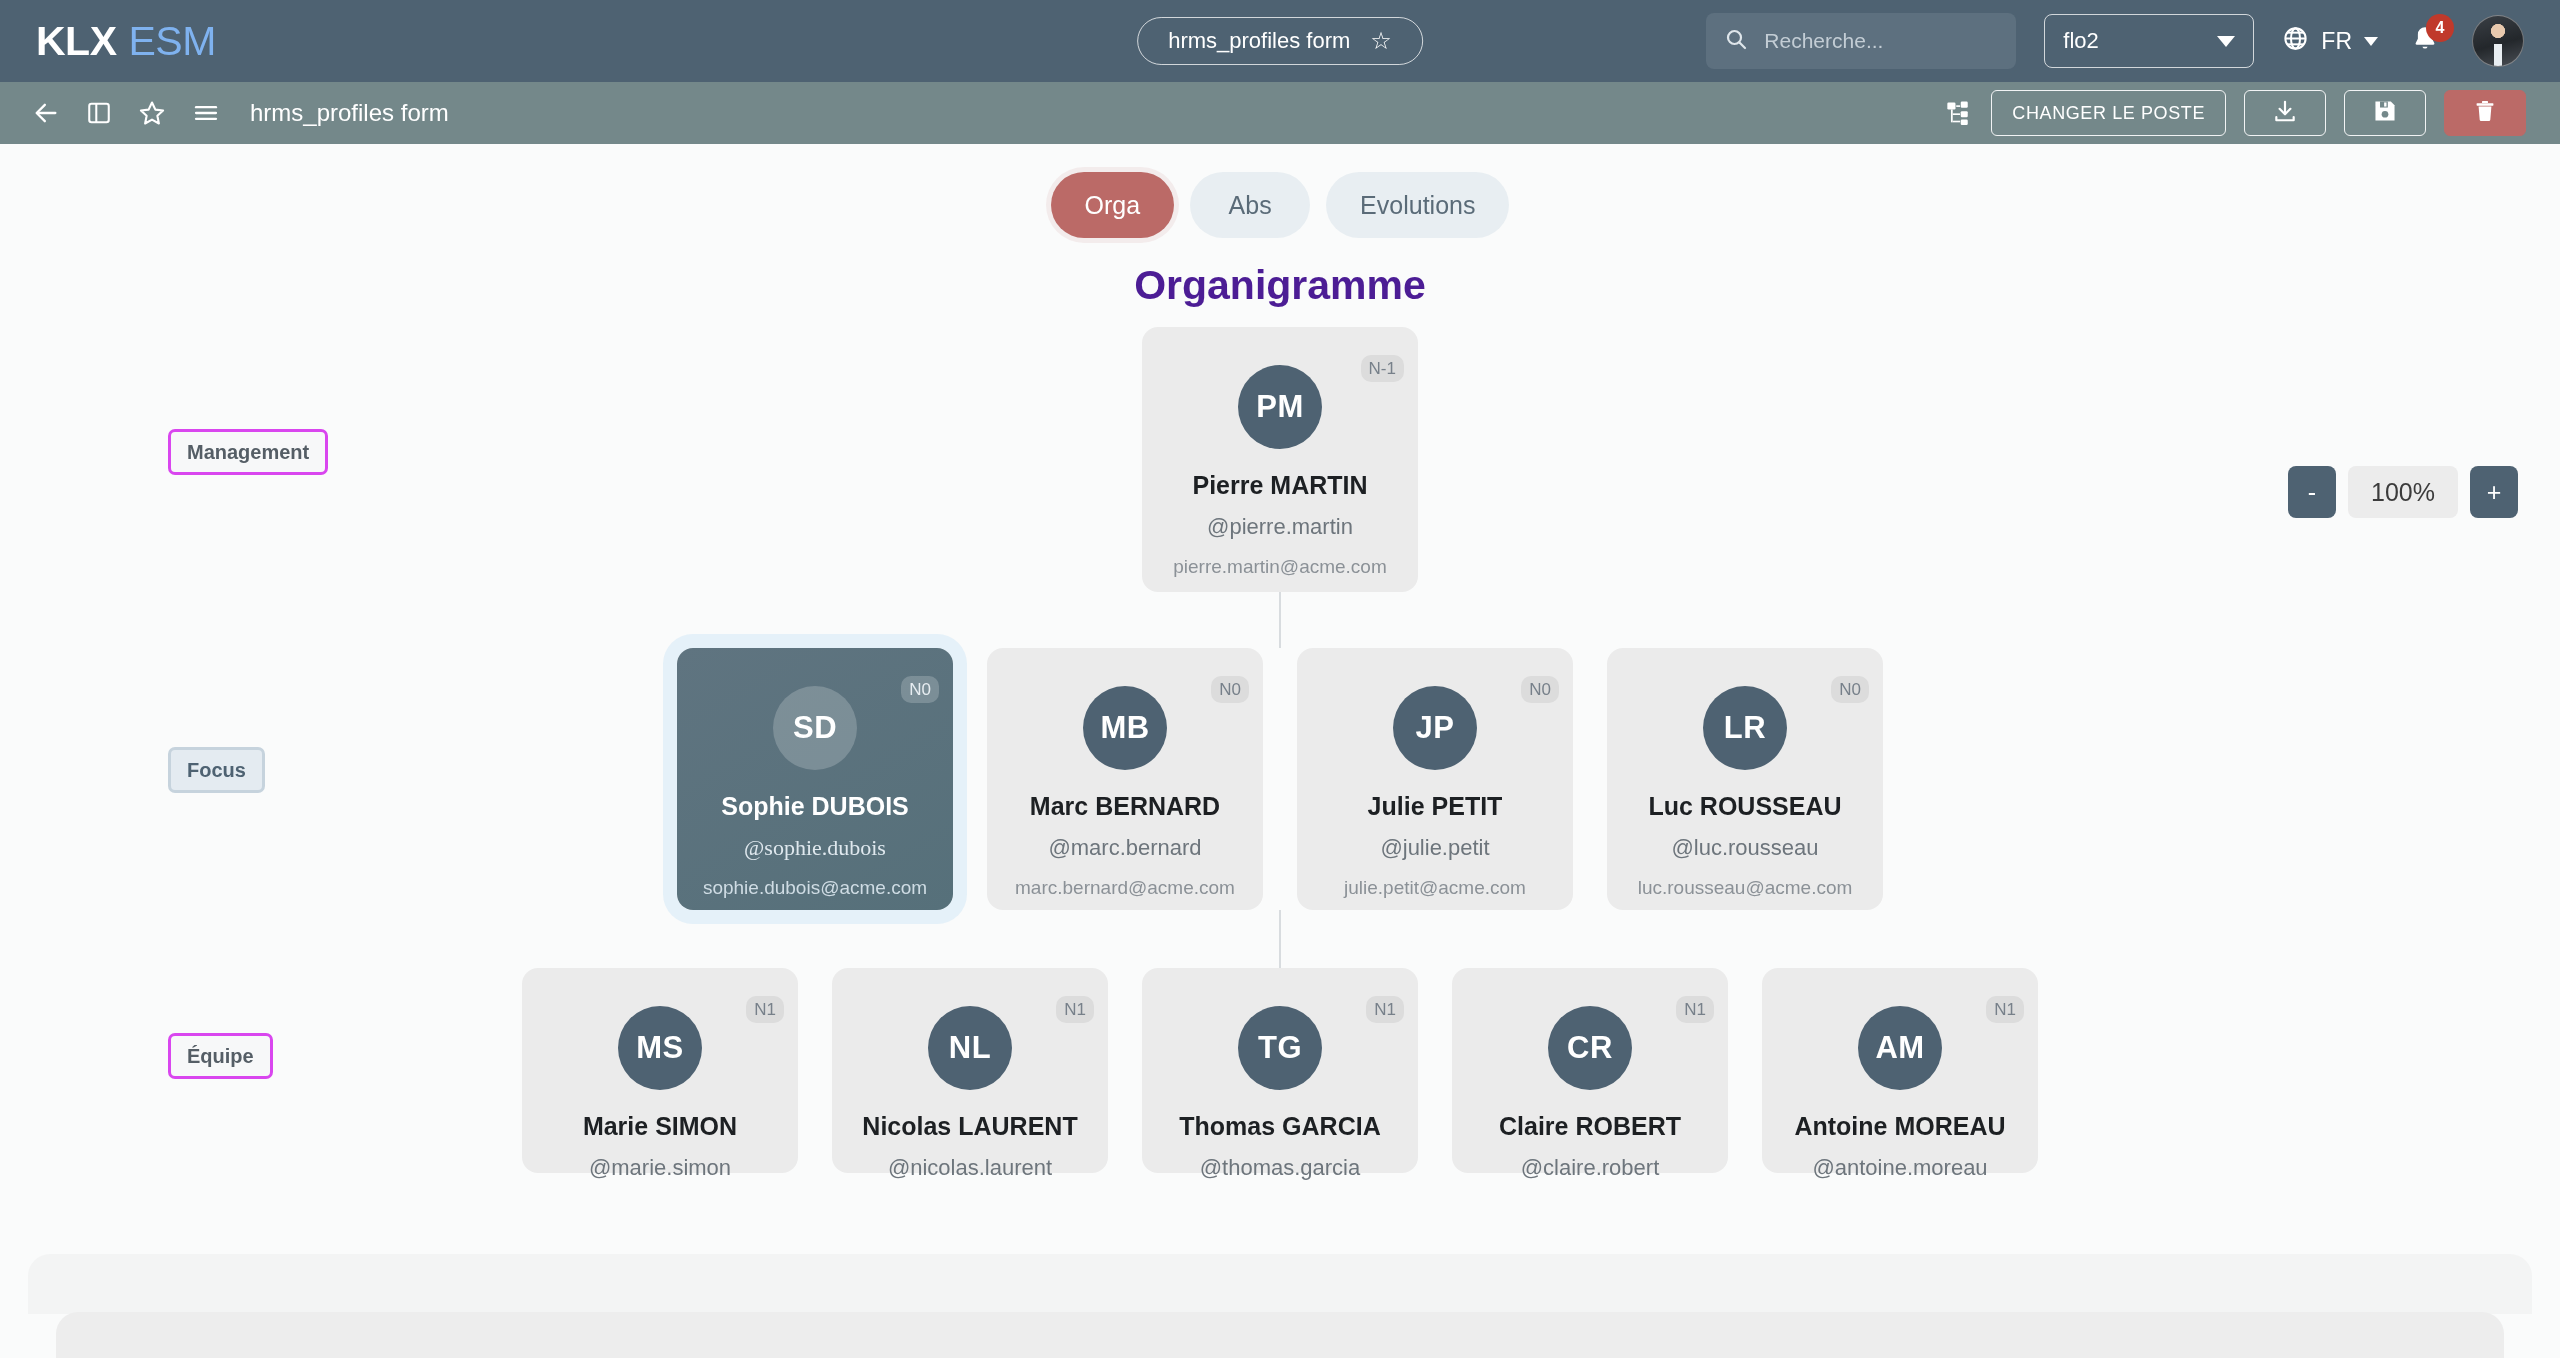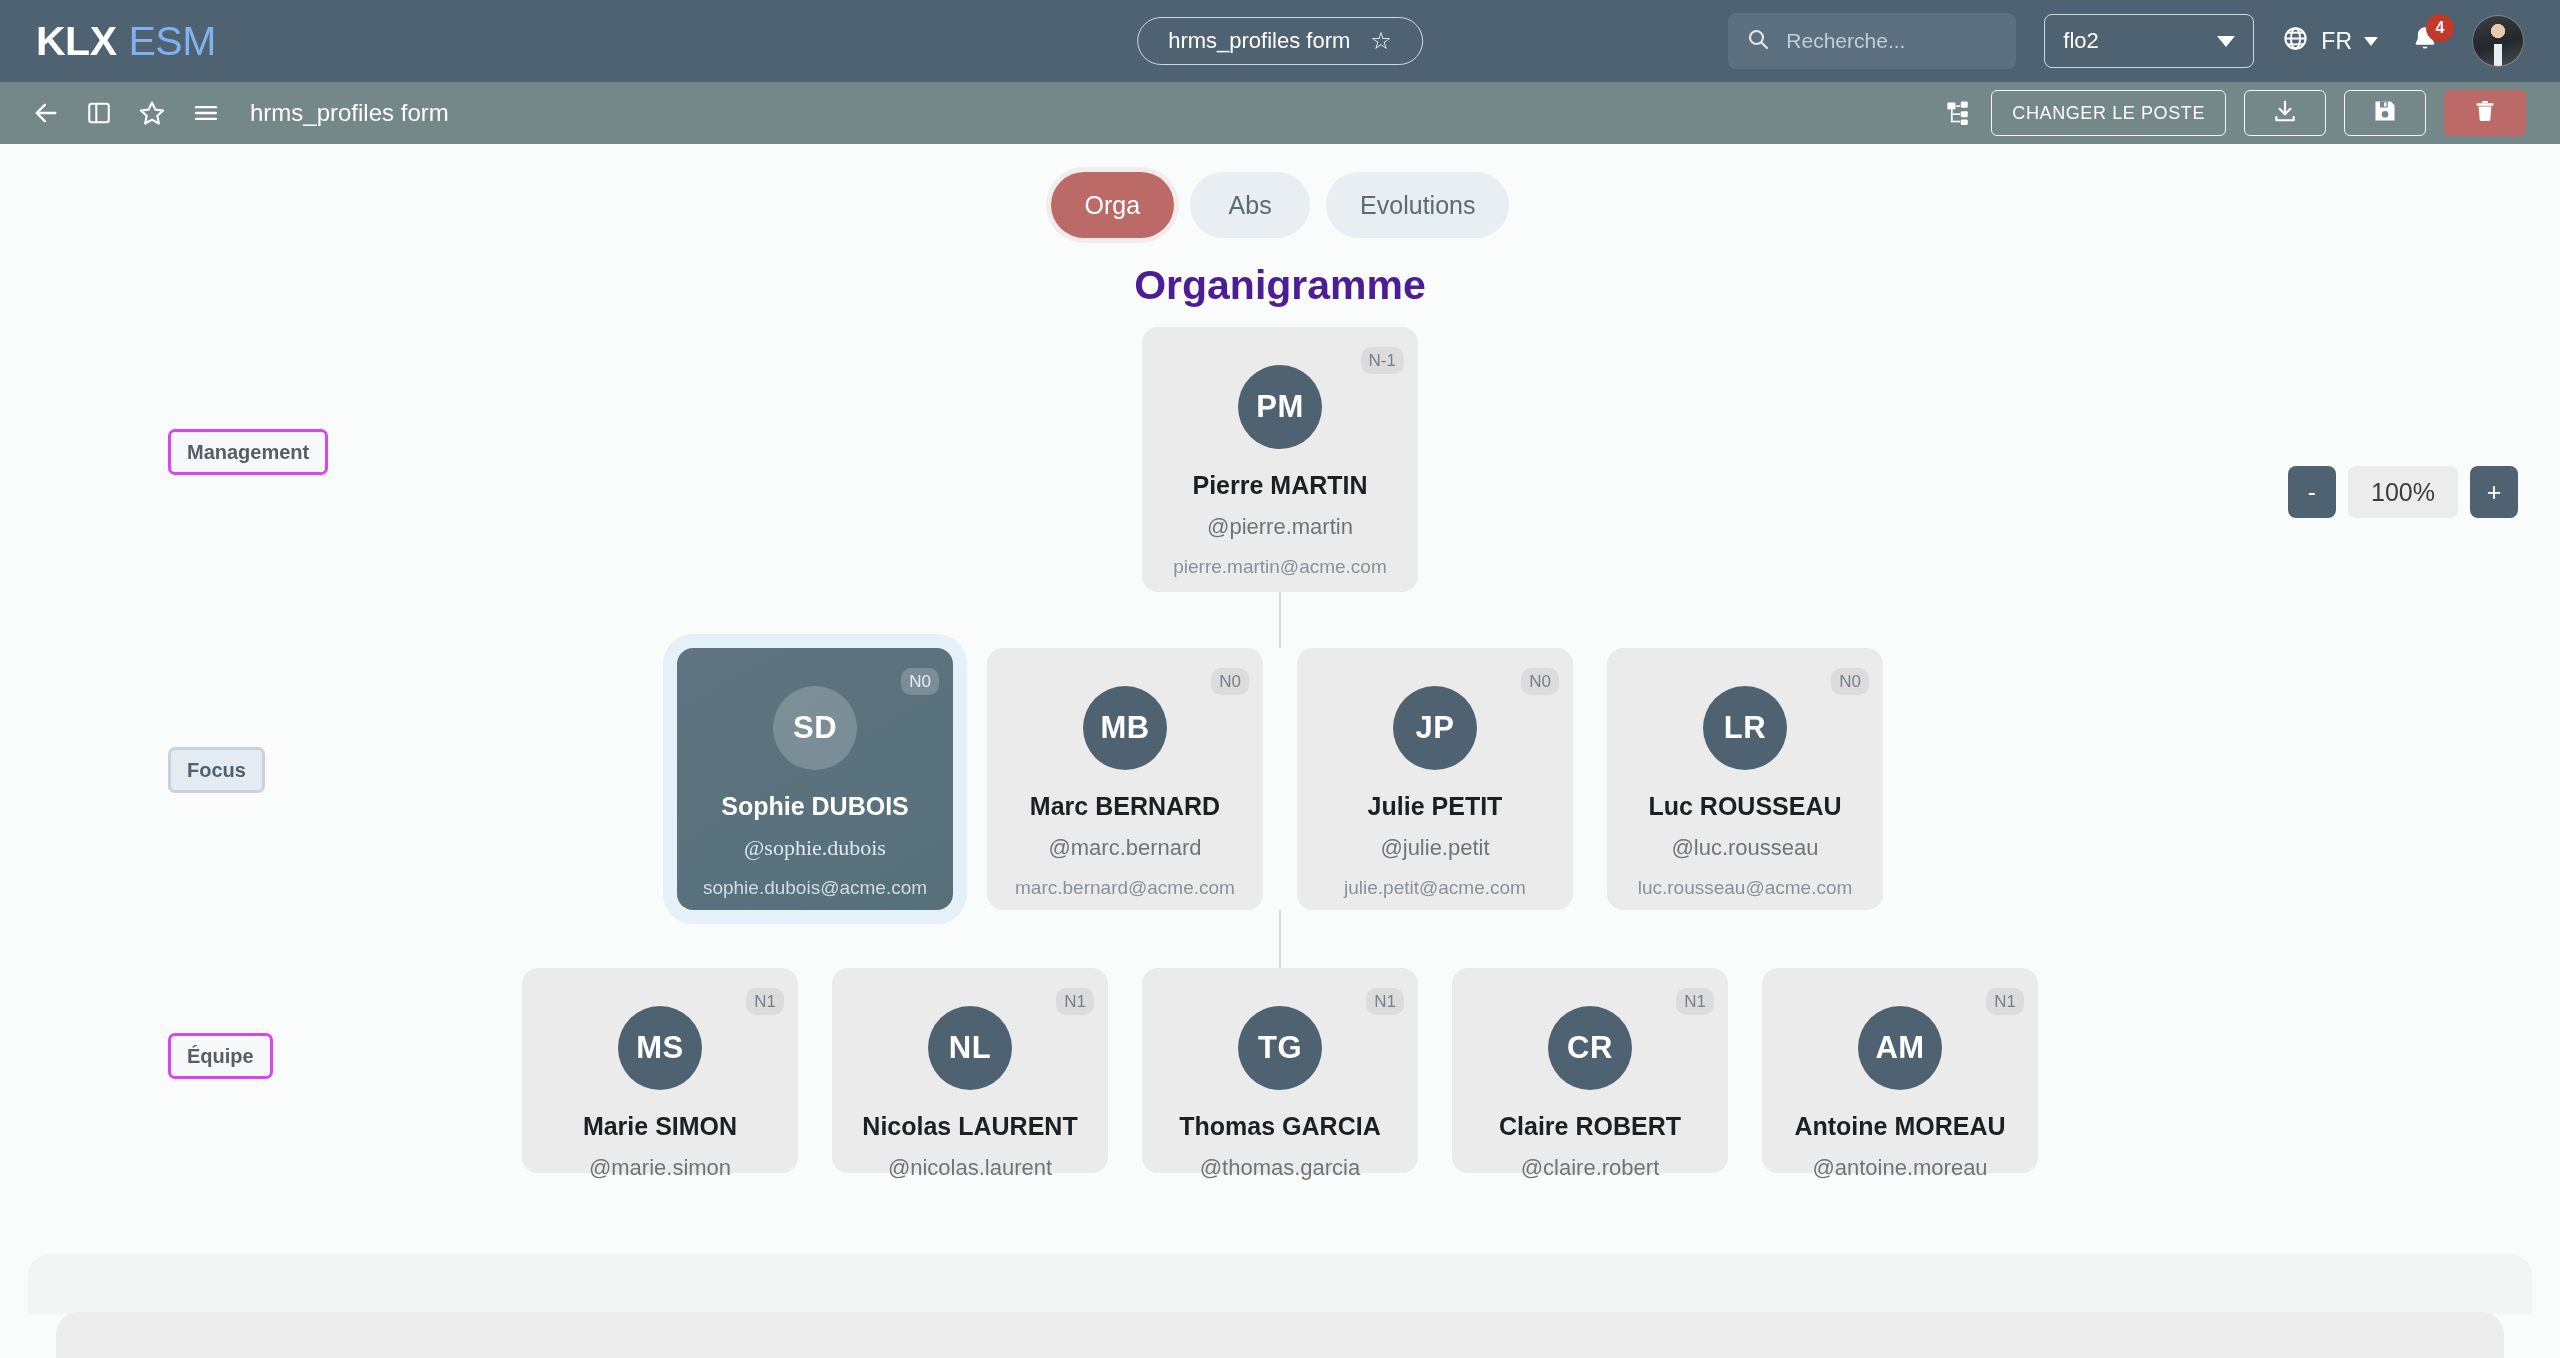--- a/index.html
+++ b/index.html
@@ -71,21 +71,21 @@
   .topbar-right {
     margin-left: auto;
     display: flex;
     align-items: center;
     gap: 28px;
   }
   .search-box {
     display: flex;
     align-items: center;
     gap: 16px;
-    width: 288px;
+    width: 310px;
     height: 56px;
     background: #5d707f;
     border-radius: 8px;
     padding: 0 18px;
   }
   .search-box input {
     flex: 1;
     border: none;
     outline: none;
     background: transparent;
@@ -330,21 +330,21 @@
   }
   .node.small { height: 205px; }
 
   .node.selected {
     background: linear-gradient(150deg, #5f7480 0%, #56707a 100%);
     box-shadow: 0 0 0 14px rgba(225,238,248,0.85);
   }
 
   .lvl-chip {
     position: absolute;
-    top: 20px; right: 14px;
+    top: 28px; right: 14px;
     background: #dcdcdc;
     color: #77808a;
     font-size: 17px;
     padding: 3px 8px;
     border-radius: 10px;
     line-height: 1.25;
   }
   .node.selected .lvl-chip {
     background: rgba(255,255,255,0.20);
     color: #e7edf1;

